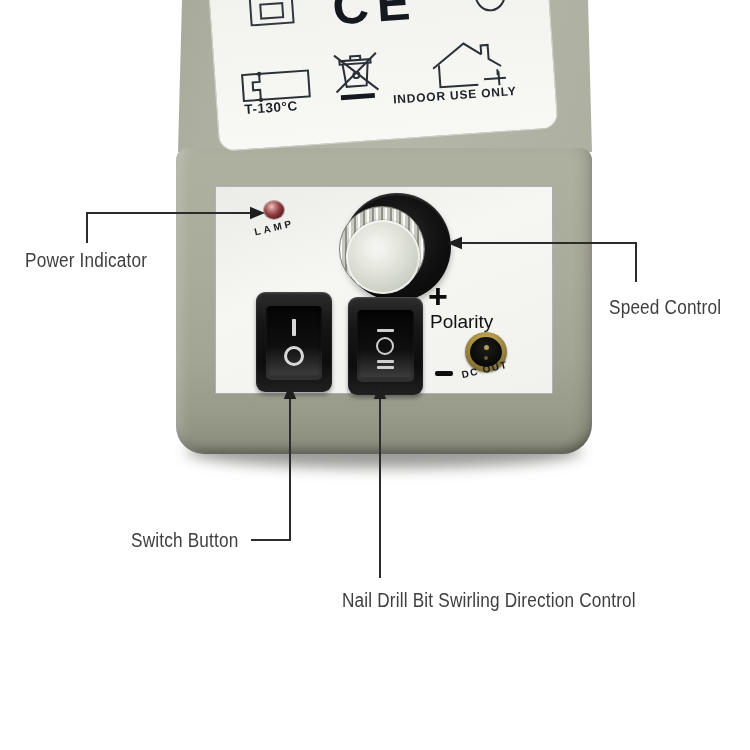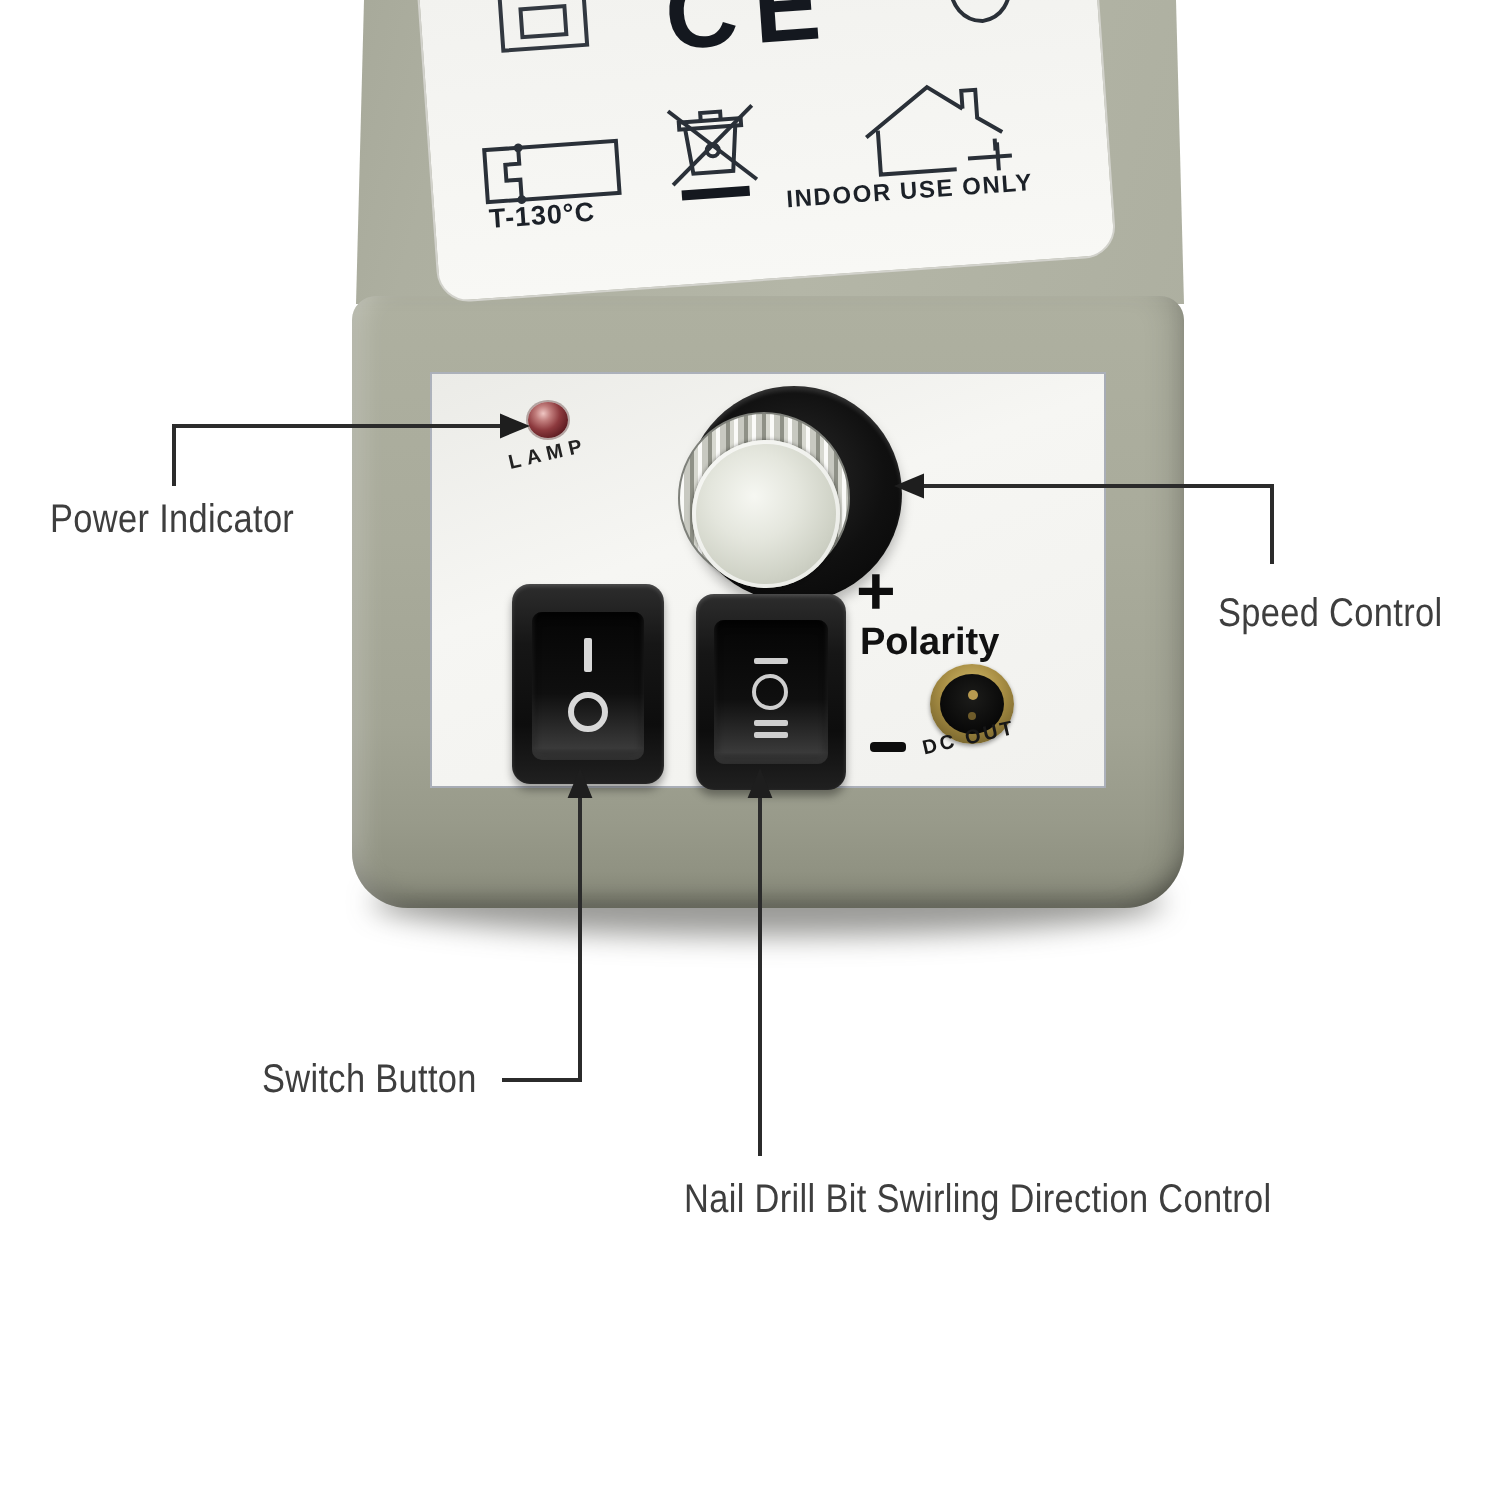--- a/index.html
+++ b/index.html
@@ -67,21 +67,21 @@
   .switch-direction .rocker{left:9px;top:13px;width:57px;height:72px;}
   .mark-i{position:absolute;left:26px;top:13px;width:4px;height:17px;background:#d8d8d8;border-radius:1px;}
   .mark-o{position:absolute;left:18px;top:40px;width:20px;height:20px;border:3px solid #d8d8d8;border-radius:50%;}
   .mark-bar{position:absolute;width:17px;height:3px;background:#cfcfcf;border-radius:1px;}
   .mark-bar-top{left:20px;top:19px;}
   .mark-circle{position:absolute;left:19px;top:27px;width:18px;height:18px;border:2.5px solid #cfcfcf;border-radius:50%;}
   .mark-dbar1{left:20px;top:50px;}
   .mark-dbar2{left:20px;top:56px;}
 
   .plus-sign{position:absolute;left:212px;top:92px;font-size:34px;line-height:1;font-weight:700;color:#0d0d0d;}
-  .polarity-text{position:absolute;left:214px;top:124px;font-size:19px;font-weight:700;color:#111;}
+  .polarity-text{position:absolute;left:214px;top:124px;font-size:19px;font-weight:400;color:#111;}
   .minus-bar{position:absolute;left:219px;top:184px;width:18px;height:4.5px;background:#0d0d0d;border-radius:2px;}
   .dc-ring{position:absolute;left:249px;top:145px;width:42px;height:40px;border-radius:50%;
       background:radial-gradient(circle at 50% 35%,#d9c270 0%,#a98f45 45%,#5e4f20 100%);
       box-shadow:0 1px 2px rgba(0,0,0,.4);}
   .dc-inner{position:absolute;left:5px;top:5px;width:32px;height:30px;border-radius:50%;
       background:radial-gradient(circle at 50% 40%,#1c1c1a 0%,#060606 80%);}
   .dc-pin{position:absolute;left:14px;top:8px;width:5px;height:5px;border-radius:50%;background:#b89a50;}
   .dc-pin2{position:absolute;left:14px;top:19px;width:4px;height:4px;border-radius:50%;background:#6e5b2a;}
   .dcout-text{position:absolute;left:245px;top:177px;font-size:10px;font-weight:700;letter-spacing:1.5px;
       color:#171717;transform:rotate(-13deg);}

